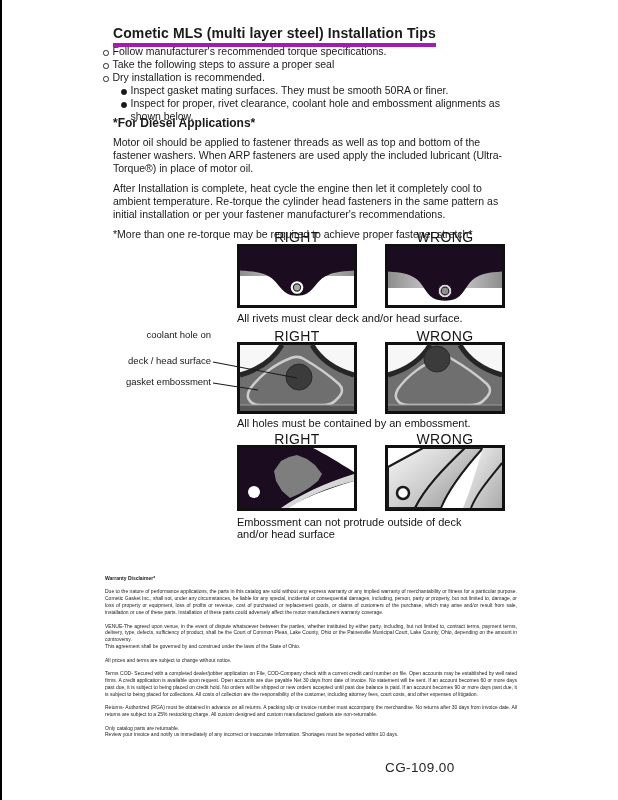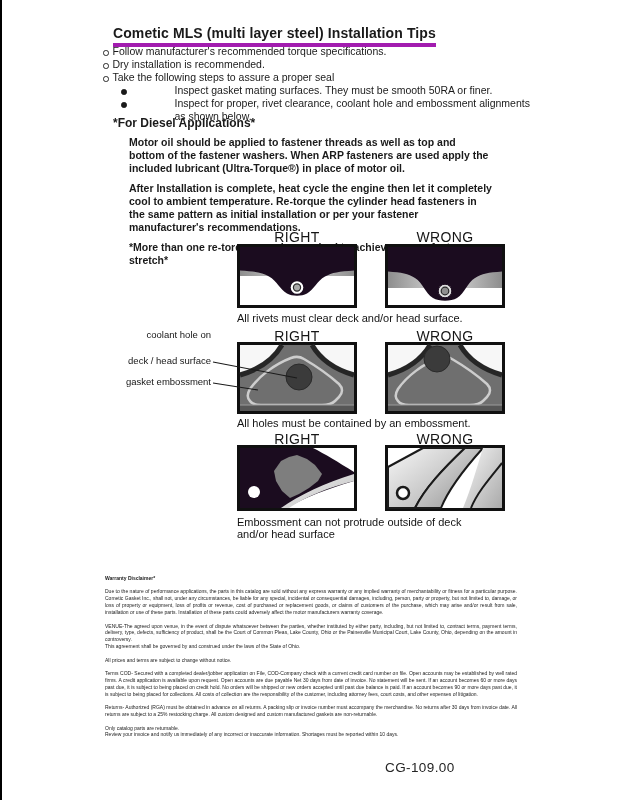--- a/index.html
+++ b/index.html
@@ -15,26 +15,26 @@
     position:absolute;left:113px;top:25px;
     font-size:14px;font-weight:bold;letter-spacing:.1px;
     border-bottom:4px solid #a21caf;padding-bottom:2px;
   }
   .bullets{position:absolute;left:103px;top:45px;width:430px;font-size:10.5px;line-height:13px;}
   .b{display:flex;align-items:flex-start;}
   .b .txt{flex:1;}
   .marker{flex:0 0 auto;margin-top:5px;margin-right:4px;width:3.5px;height:3.5px;border-radius:50%;}
   .marker.open{border:1px solid #2a2a2a;background:#fff;}
   .marker.fill{background:#1a1a1a;border:1px solid #1a1a1a;}
-  .b.l2{margin-left:18px;gap:44px;}
+  .b.l2{margin-left:18px;}
 
   
   .diesel{position:absolute;left:113px;top:117px;width:397px;font-size:10.5px;line-height:13px;}
   .diesel h2{font-size:12px;margin:0 0 6px;}
-  .diesel p{margin:0 16px 7px;font-weight:bold;}
+  .diesel p{margin:0 0 7px;}
 
   
   .dlabel{position:absolute;width:120px;text-align:center;font-size:14px;letter-spacing:.4px;color:#161616;}
   .dbox{position:absolute;width:120px;}
   .caption{position:absolute;font-size:11px;font-weight:normal;line-height:12px;color:#141414;}
   .sidelabel{position:absolute;left:85px;width:126px;text-align:right;font-size:9.5px;line-height:10px;color:#161616;}
   .leader{position:absolute;left:205px;top:340px;z-index:5;}
 
   
   .legal{position:absolute;left:105px;top:575px;width:412px;font-size:5px;line-height:6.9px;text-align:justify;color:#222;}
@@ -51,25 +51,25 @@
 
 <div class="doc-title">Cometic MLS (multi layer steel) Installation Tips</div>
 
 <div class="bullets">
   <div class="b l1">
     <span class="marker open"></span>
     <span class="txt">Follow manufacturer's recommended torque specifications.</span>
   </div>
   <div class="b l1">
     <span class="marker open"></span>
-    <span class="txt">Dry installation is recommended.</span>
+    <span class="txt">Take the following steps to assure a proper seal</span>
   </div>
   <div class="b l1">
     <span class="marker open"></span>
-    <span class="txt">Take the following steps to assure a proper seal</span>
+    <span class="txt">Dry installation is recommended.</span>
   </div>
   <div class="b l2">
     <span class="marker fill"></span>
     <span class="txt">Inspect gasket mating surfaces.  They must be smooth 50RA or finer.</span>
   </div>
   <div class="b l2">
     <span class="marker fill"></span>
     <span class="txt">Inspect for proper, rivet clearance, coolant hole and embossment alignments as shown below.</span>
   </div>
 </div>

